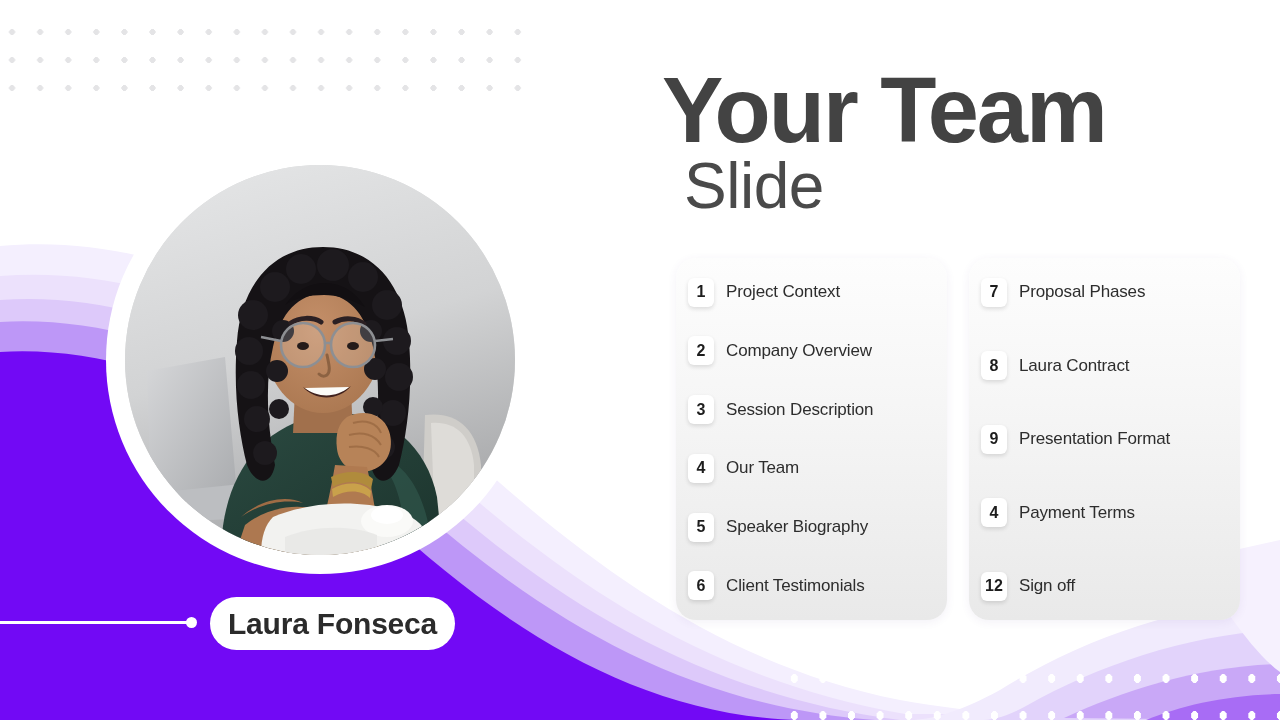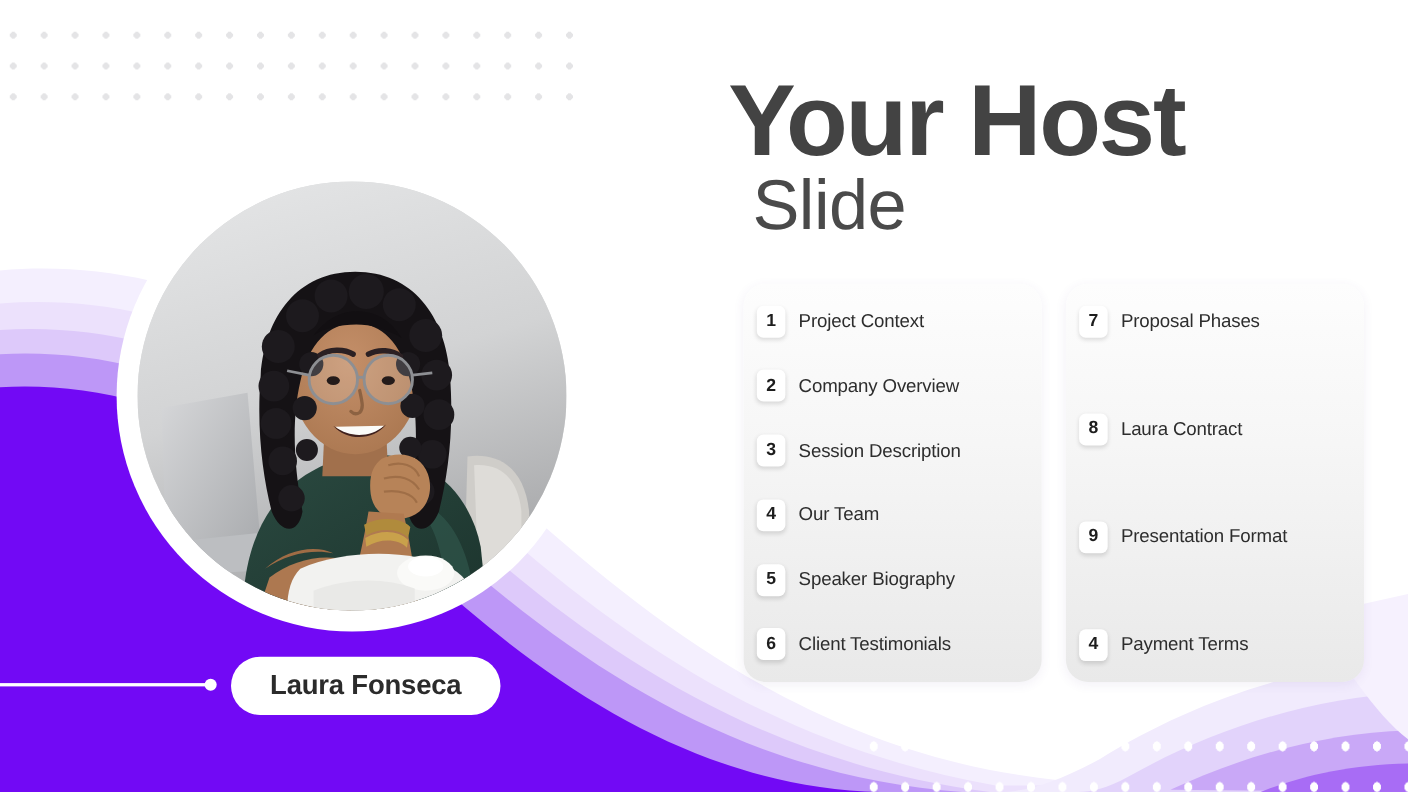--- a/index.html
+++ b/index.html
@@ -108,21 +108,21 @@
     width: 245px;
     height: 53px;
     border-radius: 27px;
     background: #ffffff;
     z-index: 7;
     display: flex;
     align-items: center;
     justify-content: center;
   }
   .name-badge-text {
-    font-size: 25px;
+    font-size: 30px;
     font-weight: bold;
     color: #2b2b2b;
     letter-spacing: -0.2px;
   }
 
   
   .title-block {
     position: absolute;
     left: 662px;
     top: 68px;
@@ -351,21 +351,21 @@
   </div>
 
   <div class="connector-line"></div>
   <div class="connector-dot"></div>
 
   <div class="name-badge">
     <span class="name-badge-text">Laura Fonseca</span>
   </div>
 
   <div class="title-block">
-    <div class="title-main">Your Host</div>
+    <div class="title-main">Your Team</div>
     <div class="title-sub">Slide</div>
   </div>
 
   <div class="agenda">
 
     <div class="agenda-col">
       <div class="agenda-item">
         <span class="item-num">1</span>
         <span class="item-label">Project Context</span>
       </div>
@@ -401,17 +401,21 @@
         <span class="item-label">Laura Contract</span>
       </div>
       <div class="agenda-item">
         <span class="item-num">9</span>
         <span class="item-label">Presentation Format</span>
       </div>
       <div class="agenda-item">
         <span class="item-num">4</span>
         <span class="item-label">Payment Terms</span>
       </div>
+      <div class="agenda-item">
+        <span class="item-num">12</span>
+        <span class="item-label">Sign off</span>
+      </div>
     </div>
 
   </div>
 
 </div>
 
 </body></html>

